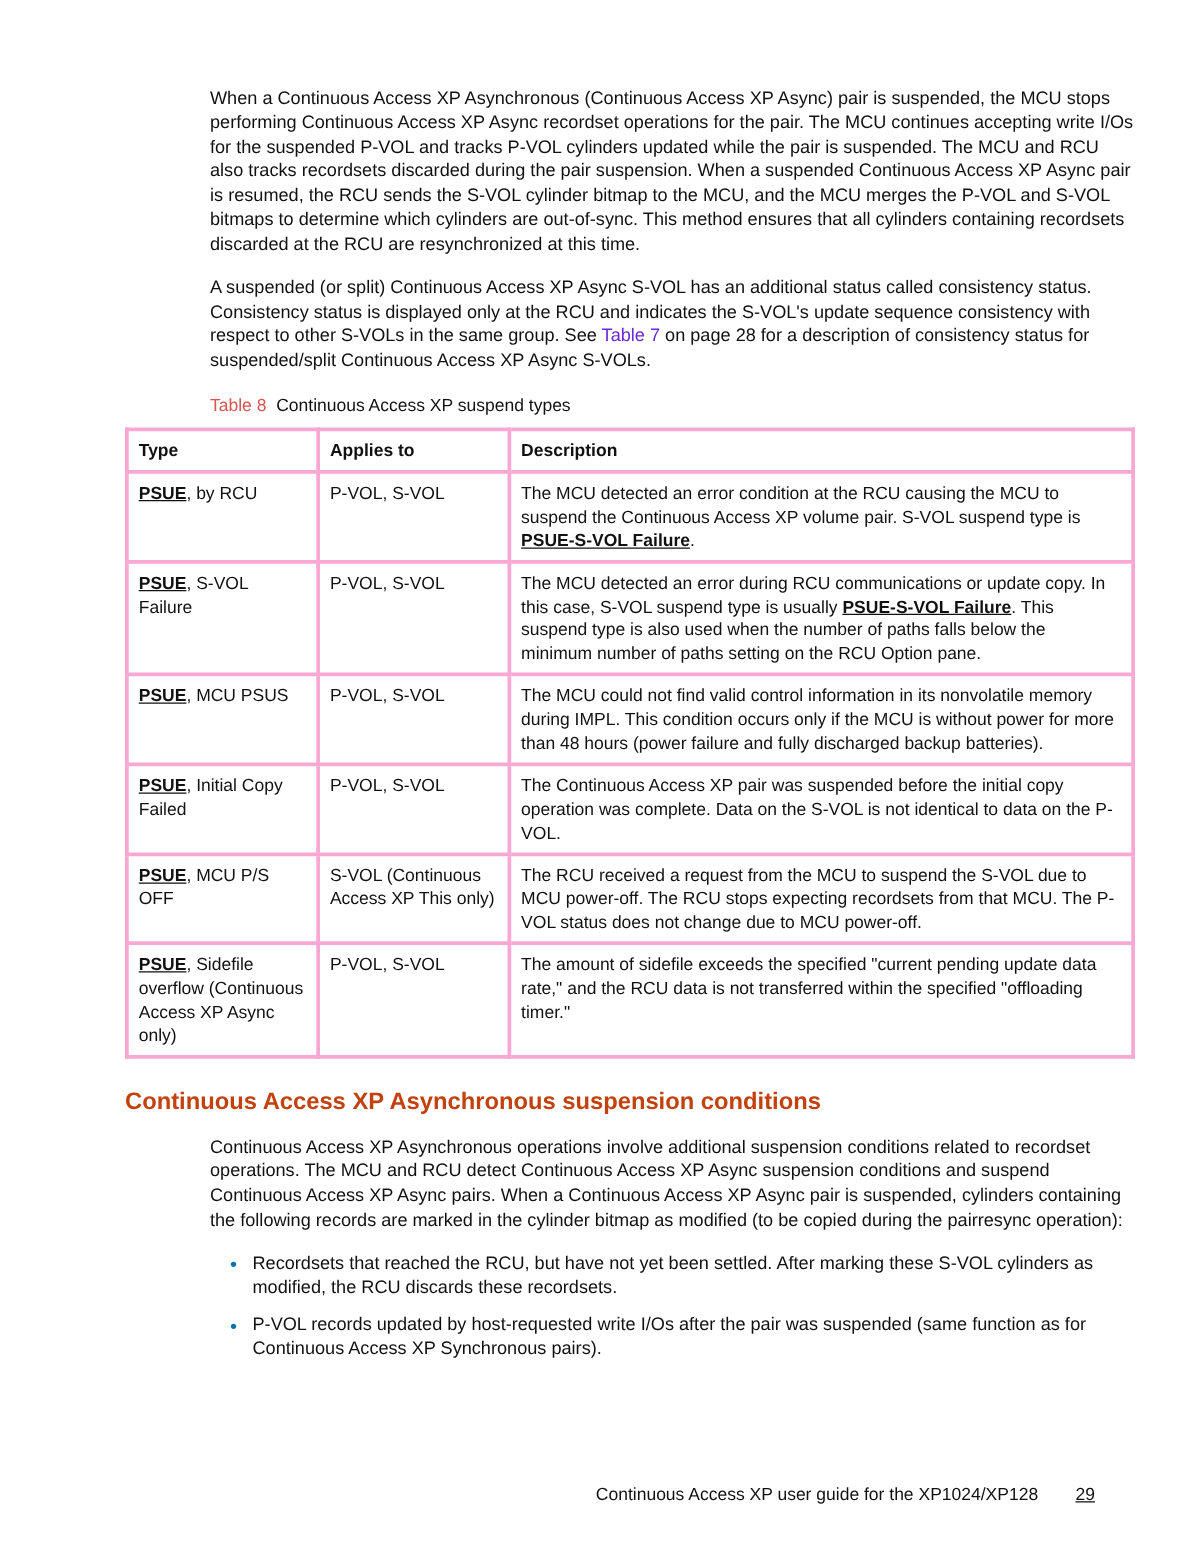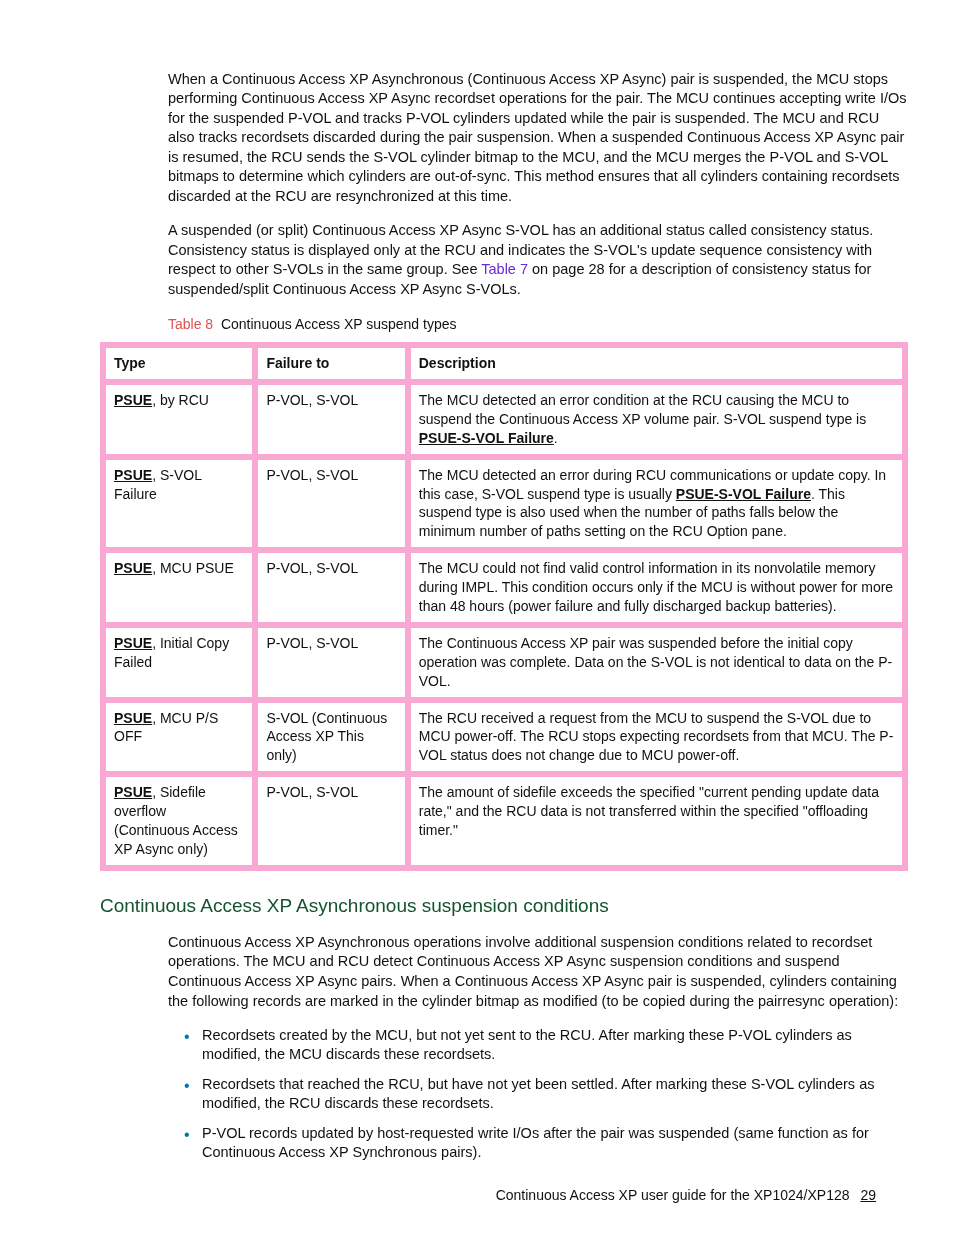--- a/index.html
+++ b/index.html
@@ -42,37 +42,37 @@
     margin-top: 44px;
   }
   table.suspend {
     width: 100%;
     border-collapse: collapse;
     border: 2px solid #0073a8;
     font-size: 14px;
     line-height: 1.35;
   }
   table.suspend th, table.suspend td {
-    border: 6px solid #f9a8d4;
+    border: 3px solid #f9a8d4;
     padding: 6px 8px;
     text-align: left;
     vertical-align: top;
     font-weight: 300;
   }
   table.suspend th {
     font-weight: 600;
   }
   table.suspend td .b {
     font-weight: 600;
     text-decoration: underline;
   }
   .section-heading {
-    color: #14532d;
+    color: #c2410c;
     font-size: 19px;
-    font-weight: 400;
+    font-weight: 700;
     margin-top: 22px;
     margin-bottom: 10px;
   }
   ul.bullets {
     margin-left: 68px;
     padding-left: 20px;
     list-style: none;
     font-weight: 300;
   }
   ul.bullets li {
@@ -89,21 +89,21 @@
     font-size: 16px;
   }
   .footer {
     position: absolute;
     bottom: 30px;
     right: 78px;
     font-size: 14px;
     font-weight: 300;
   }
   .footer .pnum {
-    margin-left: 7px;
+    margin-left: 26px;
     text-decoration: underline;
   }
 </style>
 </head>
 <body>
 
 <div class="page">
 
   <p class="body-text">When a Continuous Access XP Asynchronous (Continuous Access XP Async) pair is suspended, the MCU stops performing Continuous Access XP Async recordset operations for the pair. The MCU continues accepting write I/Os for the suspended P-VOL and tracks P-VOL cylinders updated while the pair is suspended. The MCU and RCU also tracks recordsets discarded during the pair suspension. When a suspended Continuous Access XP Async pair is resumed, the RCU sends the S-VOL cylinder bitmap to the MCU, and the MCU merges the P-VOL and S-VOL bitmaps to determine which cylinders are out-of-sync. This method ensures that all cylinders containing recordsets discarded at the RCU are resynchronized at this time.</p>
 
@@ -117,37 +117,37 @@
 
   <table class="suspend">
     <colgroup>
       <col style="width:19%">
       <col style="width:19%">
       <col style="width:62%">
     </colgroup>
     <thead>
       <tr>
         <th>Type</th>
-        <th>Failure to</th>
+        <th>Applies to</th>
         <th>Description</th>
       </tr>
     </thead>
     <tbody>
       <tr>
         <td><span class="b">PSUE</span><span>, by RCU</span></td>
         <td>P-VOL, S-VOL</td>
         <td><span>The MCU detected an error condition at the RCU causing the MCU to suspend the Continuous Access XP volume pair. S-VOL suspend type is </span><span class="b">PSUE-S-VOL Failure</span><span>.</span></td>
       </tr>
       <tr>
         <td><span class="b">PSUE</span><span>, S-VOL Failure</span></td>
         <td>P-VOL, S-VOL</td>
         <td><span>The MCU detected an error during RCU communications or update copy. In this case, S-VOL suspend type is usually </span><span class="b">PSUE-S-VOL Failure</span><span>. This suspend type is also used when the number of paths falls below the minimum number of paths setting on the RCU Option pane.</span></td>
       </tr>
       <tr>
-        <td><span class="b">PSUE</span><span>, MCU PSUE</span></td>
+        <td><span class="b">PSUE</span><span>, MCU PSUS</span></td>
         <td>P-VOL, S-VOL</td>
         <td><span>The MCU could not find valid control information in its nonvolatile memory during IMPL. This condition occurs only if the MCU is without power for more than 48 hours (power failure and fully discharged backup batteries).</span></td>
       </tr>
       <tr>
         <td><span class="b">PSUE</span><span>, Initial Copy Failed</span></td>
         <td>P-VOL, S-VOL</td>
         <td><span>The Continuous Access XP pair was suspended before the initial copy operation was complete. Data on the S-VOL is not identical to data on the P-VOL.</span></td>
       </tr>
       <tr>
         <td><span class="b">PSUE</span><span>, MCU P/S OFF</span></td>
@@ -160,21 +160,20 @@
         <td><span>The amount of sidefile exceeds the specified "current pending update data rate," and the RCU data is not transferred within the specified "offloading timer."</span></td>
       </tr>
     </tbody>
   </table>
 
   <h2 class="section-heading">Continuous Access XP Asynchronous suspension conditions</h2>
 
   <p class="body-text">Continuous Access XP Asynchronous operations involve additional suspension conditions related to recordset operations. The MCU and RCU detect Continuous Access XP Async suspension conditions and suspend Continuous Access XP Async pairs. When a Continuous Access XP Async pair is suspended, cylinders containing the following records are marked in the cylinder bitmap as modified (to be copied during the pairresync operation):</p>
 
   <ul class="bullets">
-    <li>Recordsets created by the MCU, but not yet sent to the RCU. After marking these P-VOL cylinders as modified, the MCU discards these recordsets.</li>
     <li>Recordsets that reached the RCU, but have not yet been settled. After marking these S-VOL cylinders as modified, the RCU discards these recordsets.</li>
     <li>P-VOL records updated by host-requested write I/Os after the pair was suspended (same function as for Continuous Access XP Synchronous pairs).</li>
   </ul>
 
   <div class="footer">
     <span>Continuous Access XP user guide for the XP1024/XP128</span>
     <span class="pnum">29</span>
   </div>
 
 </div>

